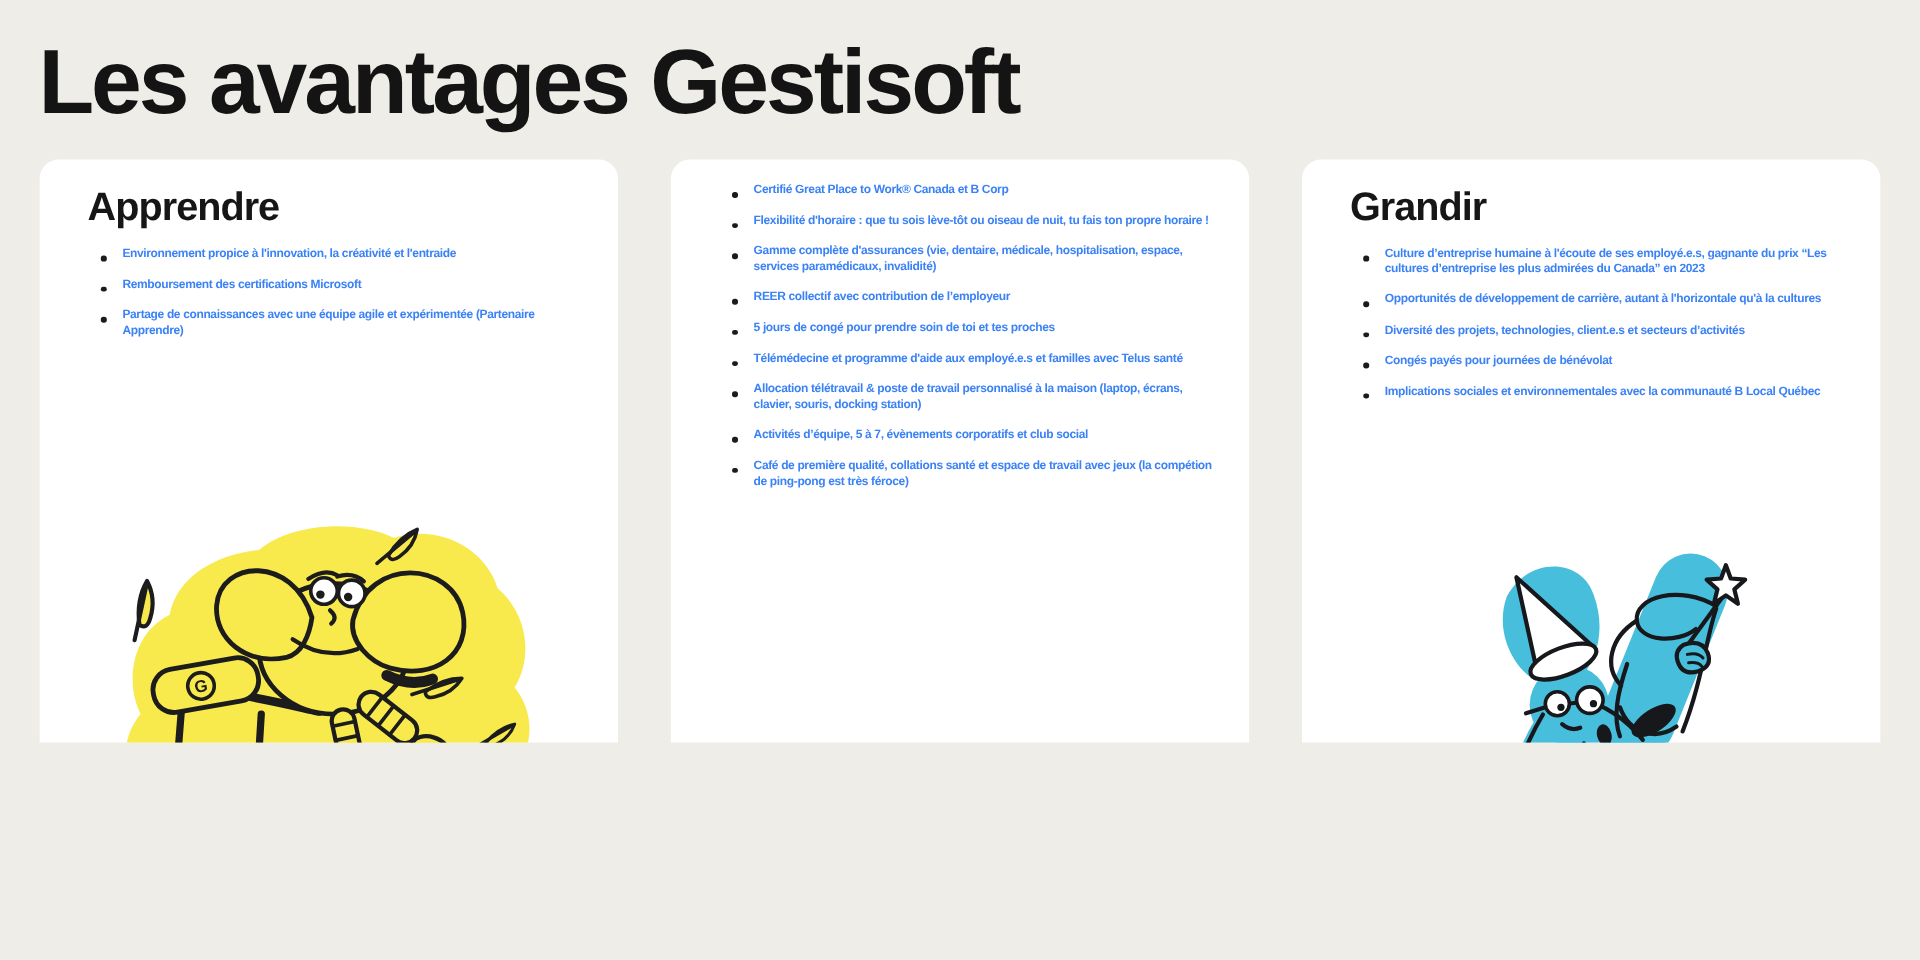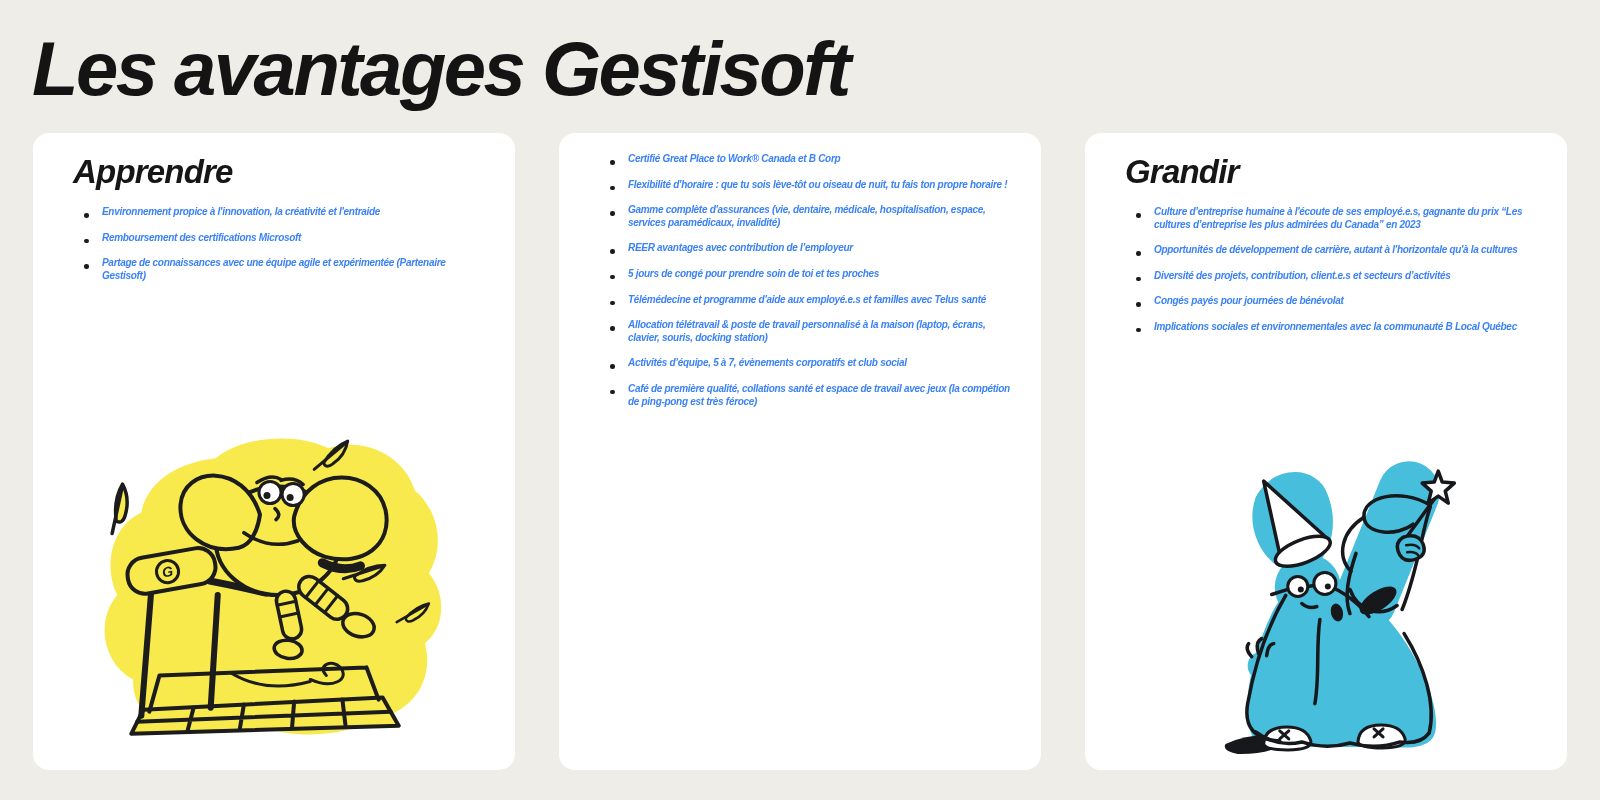--- a/index.html
+++ b/index.html
@@ -1,17 +1,17 @@
 <!DOCTYPE html>
 <html><head>
 <meta charset="utf-8">
 <style>
   html,body{margin:0;padding:0;background:#EFEDE7;}
-  .page{position:relative;width:1600px;height:800px;background:#EFEDE7;overflow:hidden;
-        font-family:"Liberation Sans",sans-serif;color:#1b1b1b;font-style:italic;}
+  .page{position:relative;width:1600px;height:619px;background:#EFEDE7;overflow:hidden;
+        font-family:"Liberation Sans",sans-serif;color:#1b1b1b;}
   .page-title{position:absolute;left:32px;top:30px;margin:0;font-size:76px;line-height:1.02;
         font-weight:700;letter-spacing:-2.5px;color:#141414;white-space:nowrap;}
   .cards{position:absolute;left:33px;top:133px;display:flex;gap:44px;}
   .card{position:relative;width:482px;height:637px;background:#ffffff;border-radius:16px;
         box-sizing:border-box;padding:20px 28px 0 40px;}
   .card h2{margin:0 0 15px 0;font-size:33px;font-weight:700;letter-spacing:-0.8px;color:#161616;}
   .card ul{list-style:none;margin:0;padding:0 0 0 10px;}
   .card li{position:relative;padding-left:19px;margin:0 0 13px 0;font-size:10px;font-weight:600;
         line-height:1.26;letter-spacing:-0.3px;color:#3b82f6;}
   .card li::before{content:"";position:absolute;left:1px;top:7px;width:4.5px;height:4.5px;
@@ -28,21 +28,21 @@
 
   <h1 class="page-title">Les avantages Gestisoft</h1>
 
   <div class="cards">
 
     <section class="card">
       <h2>Apprendre</h2>
       <ul>
           <li>Environnement propice à l'innovation, la créativité et l'entraide</li>
           <li>Remboursement des certifications Microsoft</li>
-          <li>Partage de connaissances avec une équipe agile et expérimentée (Partenaire Gestisoft)</li>
+          <li>Partage de connaissances avec une équipe agile et expérimentée (Partenaire Apprendre)</li>
         </ul>
 
       <div class="illus illus-treadmill">
         <svg viewBox="0 0 372 318">
           <defs>
             <g id="feather" stroke="#1c1c1c" stroke-width="3" fill="#F8EA4D" stroke-linecap="round" stroke-linejoin="round">
               <path d="M0,28 Q4,10 16,0 Q18,14 9,26 Q4,33 0,28 Z"></path>
               <path d="M15,2 L-7,37" fill="none"></path>
             </g>
           </defs>
@@ -104,35 +104,35 @@
           <use href="#feather" transform="translate(334,168) rotate(28) scale(0.85)"></use>
         </svg>
       </div>
     </section>
 
     <section class="card">
       <ul>
           <li>Certifié Great Place to Work® Canada et B Corp</li>
           <li>Flexibilité d'horaire : que tu sois lève-tôt ou oiseau de nuit, tu fais ton propre horaire !</li>
           <li>Gamme complète d'assurances (vie, dentaire, médicale, hospitalisation, espace, services paramédicaux, invalidité)</li>
-          <li>REER avantages avec contribution de l’employeur</li>
+          <li>REER collectif avec contribution de l’employeur</li>
           <li>5 jours de congé pour prendre soin de toi et tes proches</li>
           <li>Télémédecine et programme d'aide aux employé.e.s et familles avec Telus santé</li>
           <li>Allocation télétravail &amp; poste de travail personnalisé à la maison (laptop, écrans, clavier, souris, docking station)</li>
           <li>Activités d’équipe, 5 à 7, évènements corporatifs et club social</li>
           <li>Café de première qualité, collations santé et espace de travail avec jeux (la compétion de ping-pong est très féroce)</li>
         </ul>
     </section>
 
     <section class="card">
       <h2>Grandir</h2>
       <ul>
           <li>Culture d’entreprise humaine à l'écoute de ses employé.e.s, gagnante du prix “Les cultures d’entreprise les plus admirées du Canada” en 2023</li>
           <li>Opportunités de développement de carrière, autant à l'horizontale qu'à la cultures</li>
-          <li>Diversité des projets, contribution, client.e.s et secteurs d’activités</li>
+          <li>Diversité des projets, technologies, client.e.s et secteurs d’activités</li>
           <li>Congés payés pour journées de bénévolat</li>
           <li>Implications sociales et environnementales avec la communauté B Local Québec</li>
         </ul>
 
       <div class="illus illus-wizard">
         <svg viewBox="0 0 332 307">
 
           <g fill="#47BEDC">
             <path d="M58,44 C76,10 120,12 130,42 C140,68 134,94 122,108 L82,114 C62,102 48,72 58,44 Z"></path>
             <rect x="158" y="4" width="62" height="178" rx="31" transform="rotate(22 189 93)"></rect>

